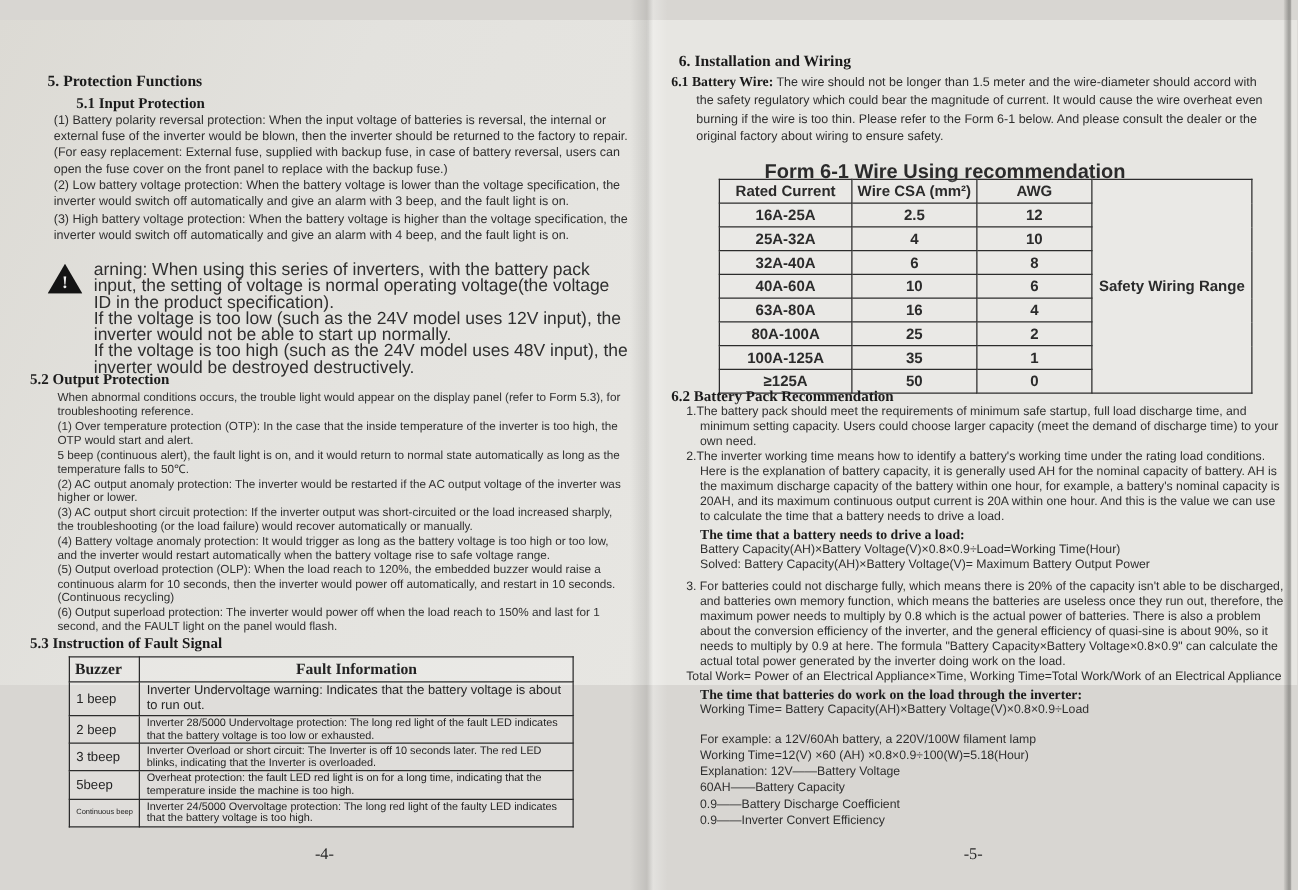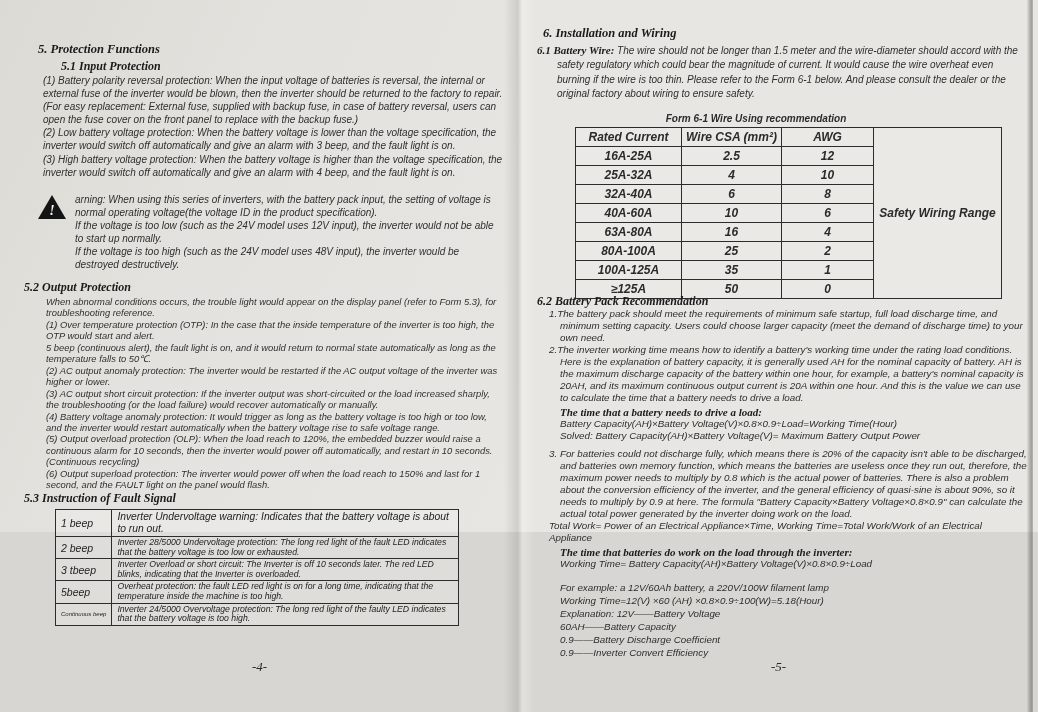--- a/index.html
+++ b/index.html
@@ -3,60 +3,60 @@
 <meta charset="utf-8">
 <style>
   * { box-sizing: border-box; }
   html,body { margin:0; padding:0; }
   body {
     width:1038px; height:712px; position:relative; overflow:hidden;
     background:#d8d6d2;
     font-family:"Liberation Sans", sans-serif;
     color:#333;
   }
-  .page { position:absolute; top:0; height:532px;font-style:italic; }
+  .page { position:absolute; top:16px; height:532px; }
   #page-left  { left:0;   width:519px; background:linear-gradient(115deg,#dcdad4 0%,#e3e2de 40%,#e7e6e2 100%); }
   #page-right { left:519px; width:519px; background:linear-gradient(100deg,#e1e0dc 0%,#e9e8e4 55%,#ececе8 100%); background-color:#e7e6e2; }
   .gutter { position:absolute; left:504px; top:0; width:30px; height:712px; pointer-events:none;
     background:linear-gradient(90deg, rgba(0,0,0,0) 0%, rgba(0,0,0,0.10) 45%, rgba(255,255,255,0.28) 62%, rgba(0,0,0,0) 100%); }
   .right-edge { position:absolute; left:1027px; top:0; width:6px; height:712px; pointer-events:none;
     background:linear-gradient(90deg, rgba(0,0,0,0.04), rgba(70,70,66,0.45) 70%, rgba(40,40,38,0.25)); }
 
   .serif-b { font-family:"Liberation Serif", serif; font-weight:bold; color:#1b1b1b; }
   .abs { position:absolute; }
 
   
   .sec-title  { font-size:12.5px; }
   .sub-title  { font-size:12px; }
   .p51 { font-size:10px;  line-height:13.1px; color:#2f2f2f; }
   .p51 p, .p52 p { margin:0; }
   .warning { display:flex; align-items:flex-start; }
   .warn-icon { flex:0 0 28px; width:28px; height:24px; background:#141414; margin-top:2px;
     clip-path:polygon(50% 0, 100% 100%, 0 100%); position:relative; }
   .warn-icon::after { content:"!"; position:absolute; left:0; right:0; bottom:0px; text-align:center;
     color:#efefef; font-weight:bold; font-size:14px; font-family:"Liberation Serif",serif; }
-  .warn-text { font-size:10px; line-height:13px; color:#2f2f2f; margin-left:9px; width:428px; }
+  .warn-text { font-size:14px; line-height:13px; color:#2f2f2f; margin-left:9px; width:428px; }
   .warn-text p { margin:0; }
   .p52 { font-size:9.4px; line-height:11.45px; color:#303030; }
 
   table.fault { border-collapse:collapse; width:404px; background:rgba(255,255,255,0.18); }
   .fault th, .fault td { border:1.7px solid #2c2c2c; padding:1px 5px; vertical-align:top; text-align:left; color:#232323; }
   .fault th.hbuzz { font-family:"Liberation Serif",serif; font-size:12.5px; text-align:left; padding:2px 4px; }
   .fault th.hinfo { font-family:"Liberation Serif",serif; font-size:12.5px; text-align:center; padding:2px 4px; }
   .fault td.buzz  { font-size:10.5px; white-space:nowrap; width:48px; vertical-align:middle; }
   .fault td.buzz.tiny { font-size:6px; }
   .fault td.info  { font-size:8.7px; line-height:9.6px; }
   .fault td.info.lg { font-size:10.3px; line-height:12px; }
 
   .pagenum { font-family:"Liberation Serif",serif; font-size:13px; color:#2a2a2a; width:519px; text-align:center; }
 
   
   .sec6-title { font-size:12.5px; }
   .p61 { font-size:10px; line-height:14.4px; color:#2e2e2e; padding-left:20px; text-indent:-20px; }
-  .form-caption { font-size:10px; font-weight:bold; color:#2b2b2b; }
+  .form-caption { font-size:16px; font-weight:bold; color:#2b2b2b; }
 
   table.wire { border-collapse:collapse; font-size:12px; font-weight:bold; color:#2b2b2b; text-align:center;
     background:rgba(255,255,255,0.15); }
   .wire th, .wire td { border:1.5px solid #2c2c2c; padding:2px 4px; height:17px; }
   .wire .c1 { width:106px; } .wire .c2 { width:100px; } .wire .c3 { width:92px; }
   .wire .side { width:128px; vertical-align:middle; text-align:center; }
 
   .s62flow { font-size:9.8px; line-height:12.0px; color:#2e2e2e; }
   .s62flow p { margin:0; }
   .hang { padding-left:11px; text-indent:-11px; }
@@ -99,20 +99,24 @@
     <p>(3) AC output short circuit protection: If the inverter output was short-circuited or the load increased sharply, the troubleshooting (or the load failure) would recover automatically or manually.</p>
     <p>(4) Battery voltage anomaly protection: It would trigger as long as the battery voltage is too high or too low, and the inverter would restart automatically when the battery voltage rise to safe voltage range.</p>
     <p>(5) Output overload protection (OLP): When the load reach to 120%, the embedded buzzer would raise a continuous alarm for 10 seconds, then the inverter would power off automatically, and restart in 10 seconds. (Continuous recycling)</p>
     <p>(6) Output superload protection: The inverter would power off when the load reach to 150% and last for 1 second, and the FAULT light on the panel would flash.</p>
   </div>
 
   <div class="abs serif-b sub-title" style="left:24px; top:491px;">5.3 Instruction of Fault   Signal</div>
 
   <table class="fault abs" style="left:55px; top:509px;">
     <tbody>
+        <tr>
+      <th class="hbuzz">Buzzer</th>
+      <th class="hinfo">Fault Information</th>
+    </tr>
     <tr>
       <td class="buzz">1 beep</td>
       <td class="info lg">Inverter  Undervoltage warning: Indicates that the battery voltage is about to run out.</td>
     </tr>
     <tr>
       <td class="buzz">2 beep</td>
       <td class="info">Inverter  28/5000 Undervoltage protection: The long red light of the fault LED indicates that the battery voltage is too low or exhausted.</td>
     </tr>
     <tr>
       <td class="buzz">3 tbeep</td>

